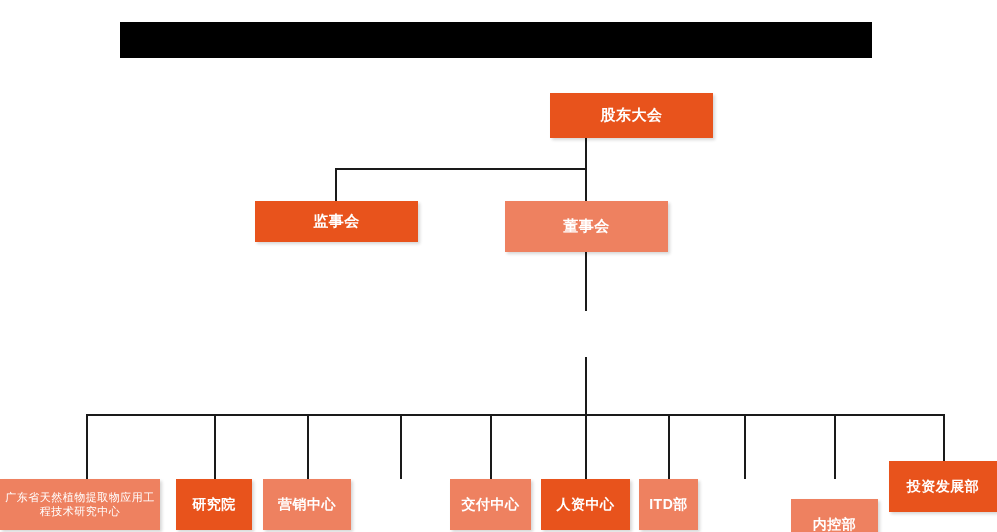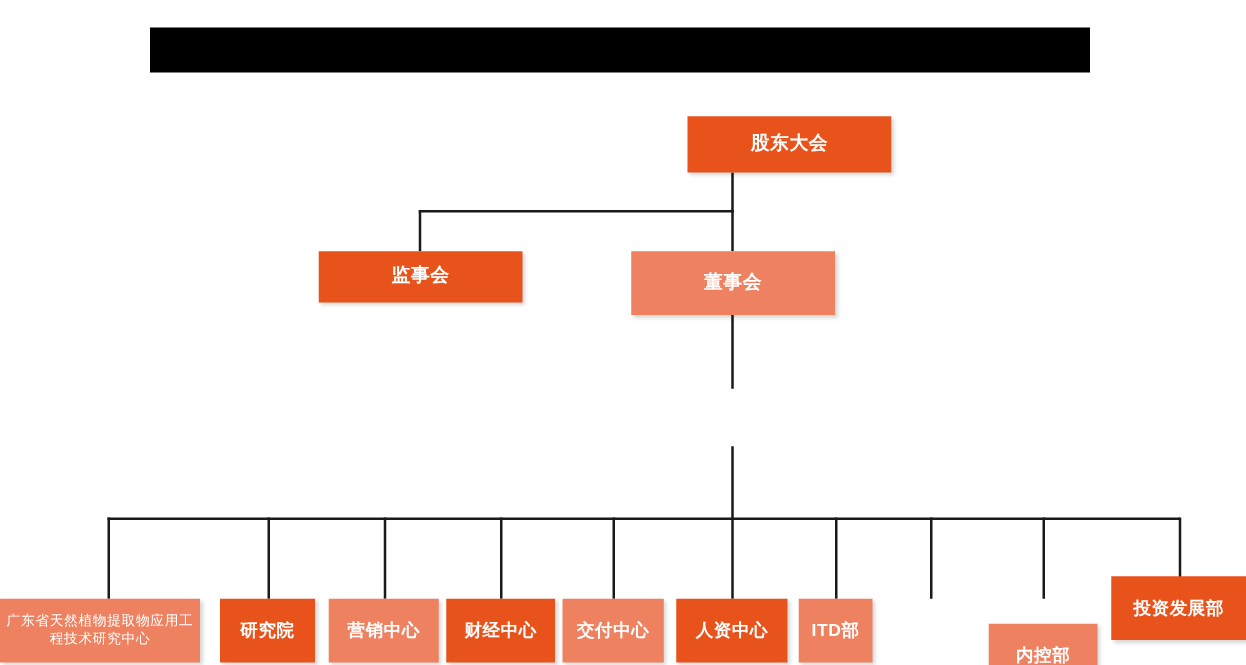--- a/index.html
+++ b/index.html
@@ -98,21 +98,20 @@
 
   <div class="node lvl2 light" style="left:505px; top:201px; width:163px; height:51px;">董事会</div>
 
 
   <div class="node leaf-small light" style="left:0px; top:479px; width:160px; height:51px;">广东省天然植物提取物应用工程技术研究中心</div>
 
   <div class="node leaf deep" style="left:176px; top:479px; width:76px; height:51px;">研究院</div>
 
   <div class="node leaf light" style="left:263px; top:479px; width:88px; height:51px;">营销中心</div>
 
-  <div class="node leaf deep" style="left:357px; top:479px; width:87px; height:51px;">财经中心</div>
 
   <div class="node leaf light" style="left:450px; top:479px; width:81px; height:51px;">交付中心</div>
 
   <div class="node leaf deep" style="left:541px; top:479px; width:89px; height:51px;">人资中心</div>
 
   <div class="node leaf light" style="left:639px; top:479px; width:59px; height:51px;">ITD部</div>
 
 
   <div class="node leaf light" style="left:791px; top:499px; width:87px; height:51px;">内控部</div>
 

